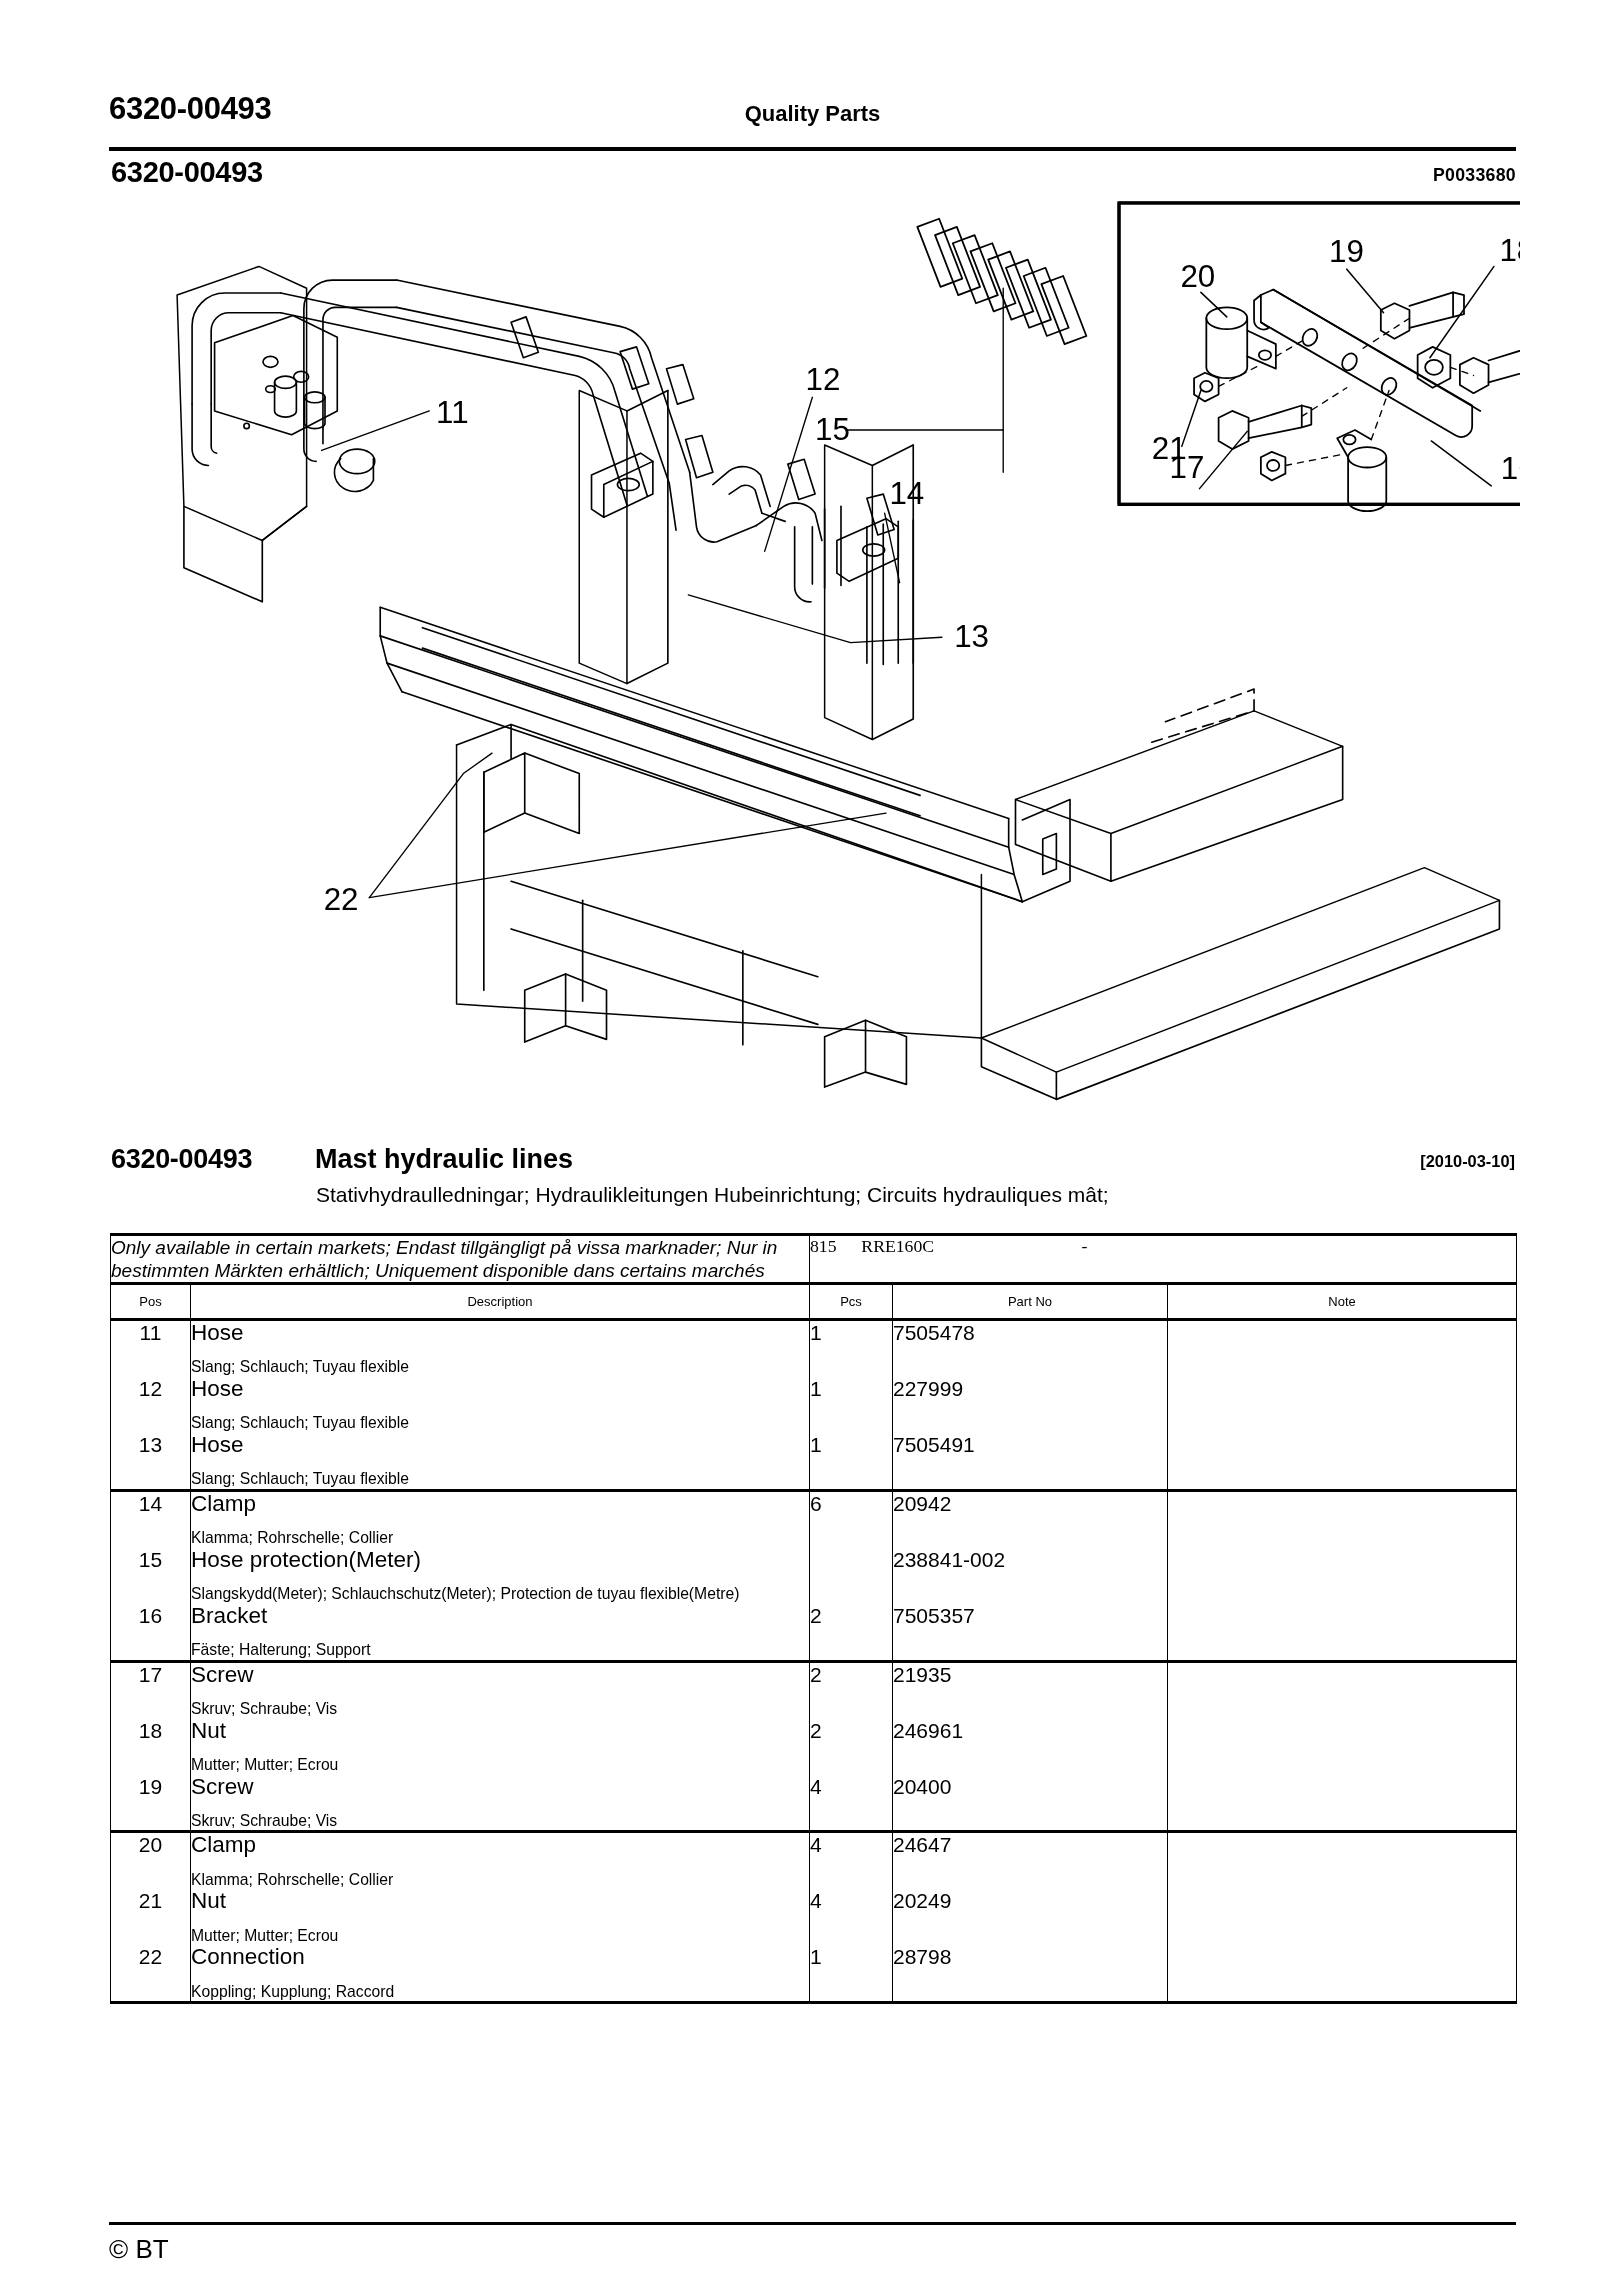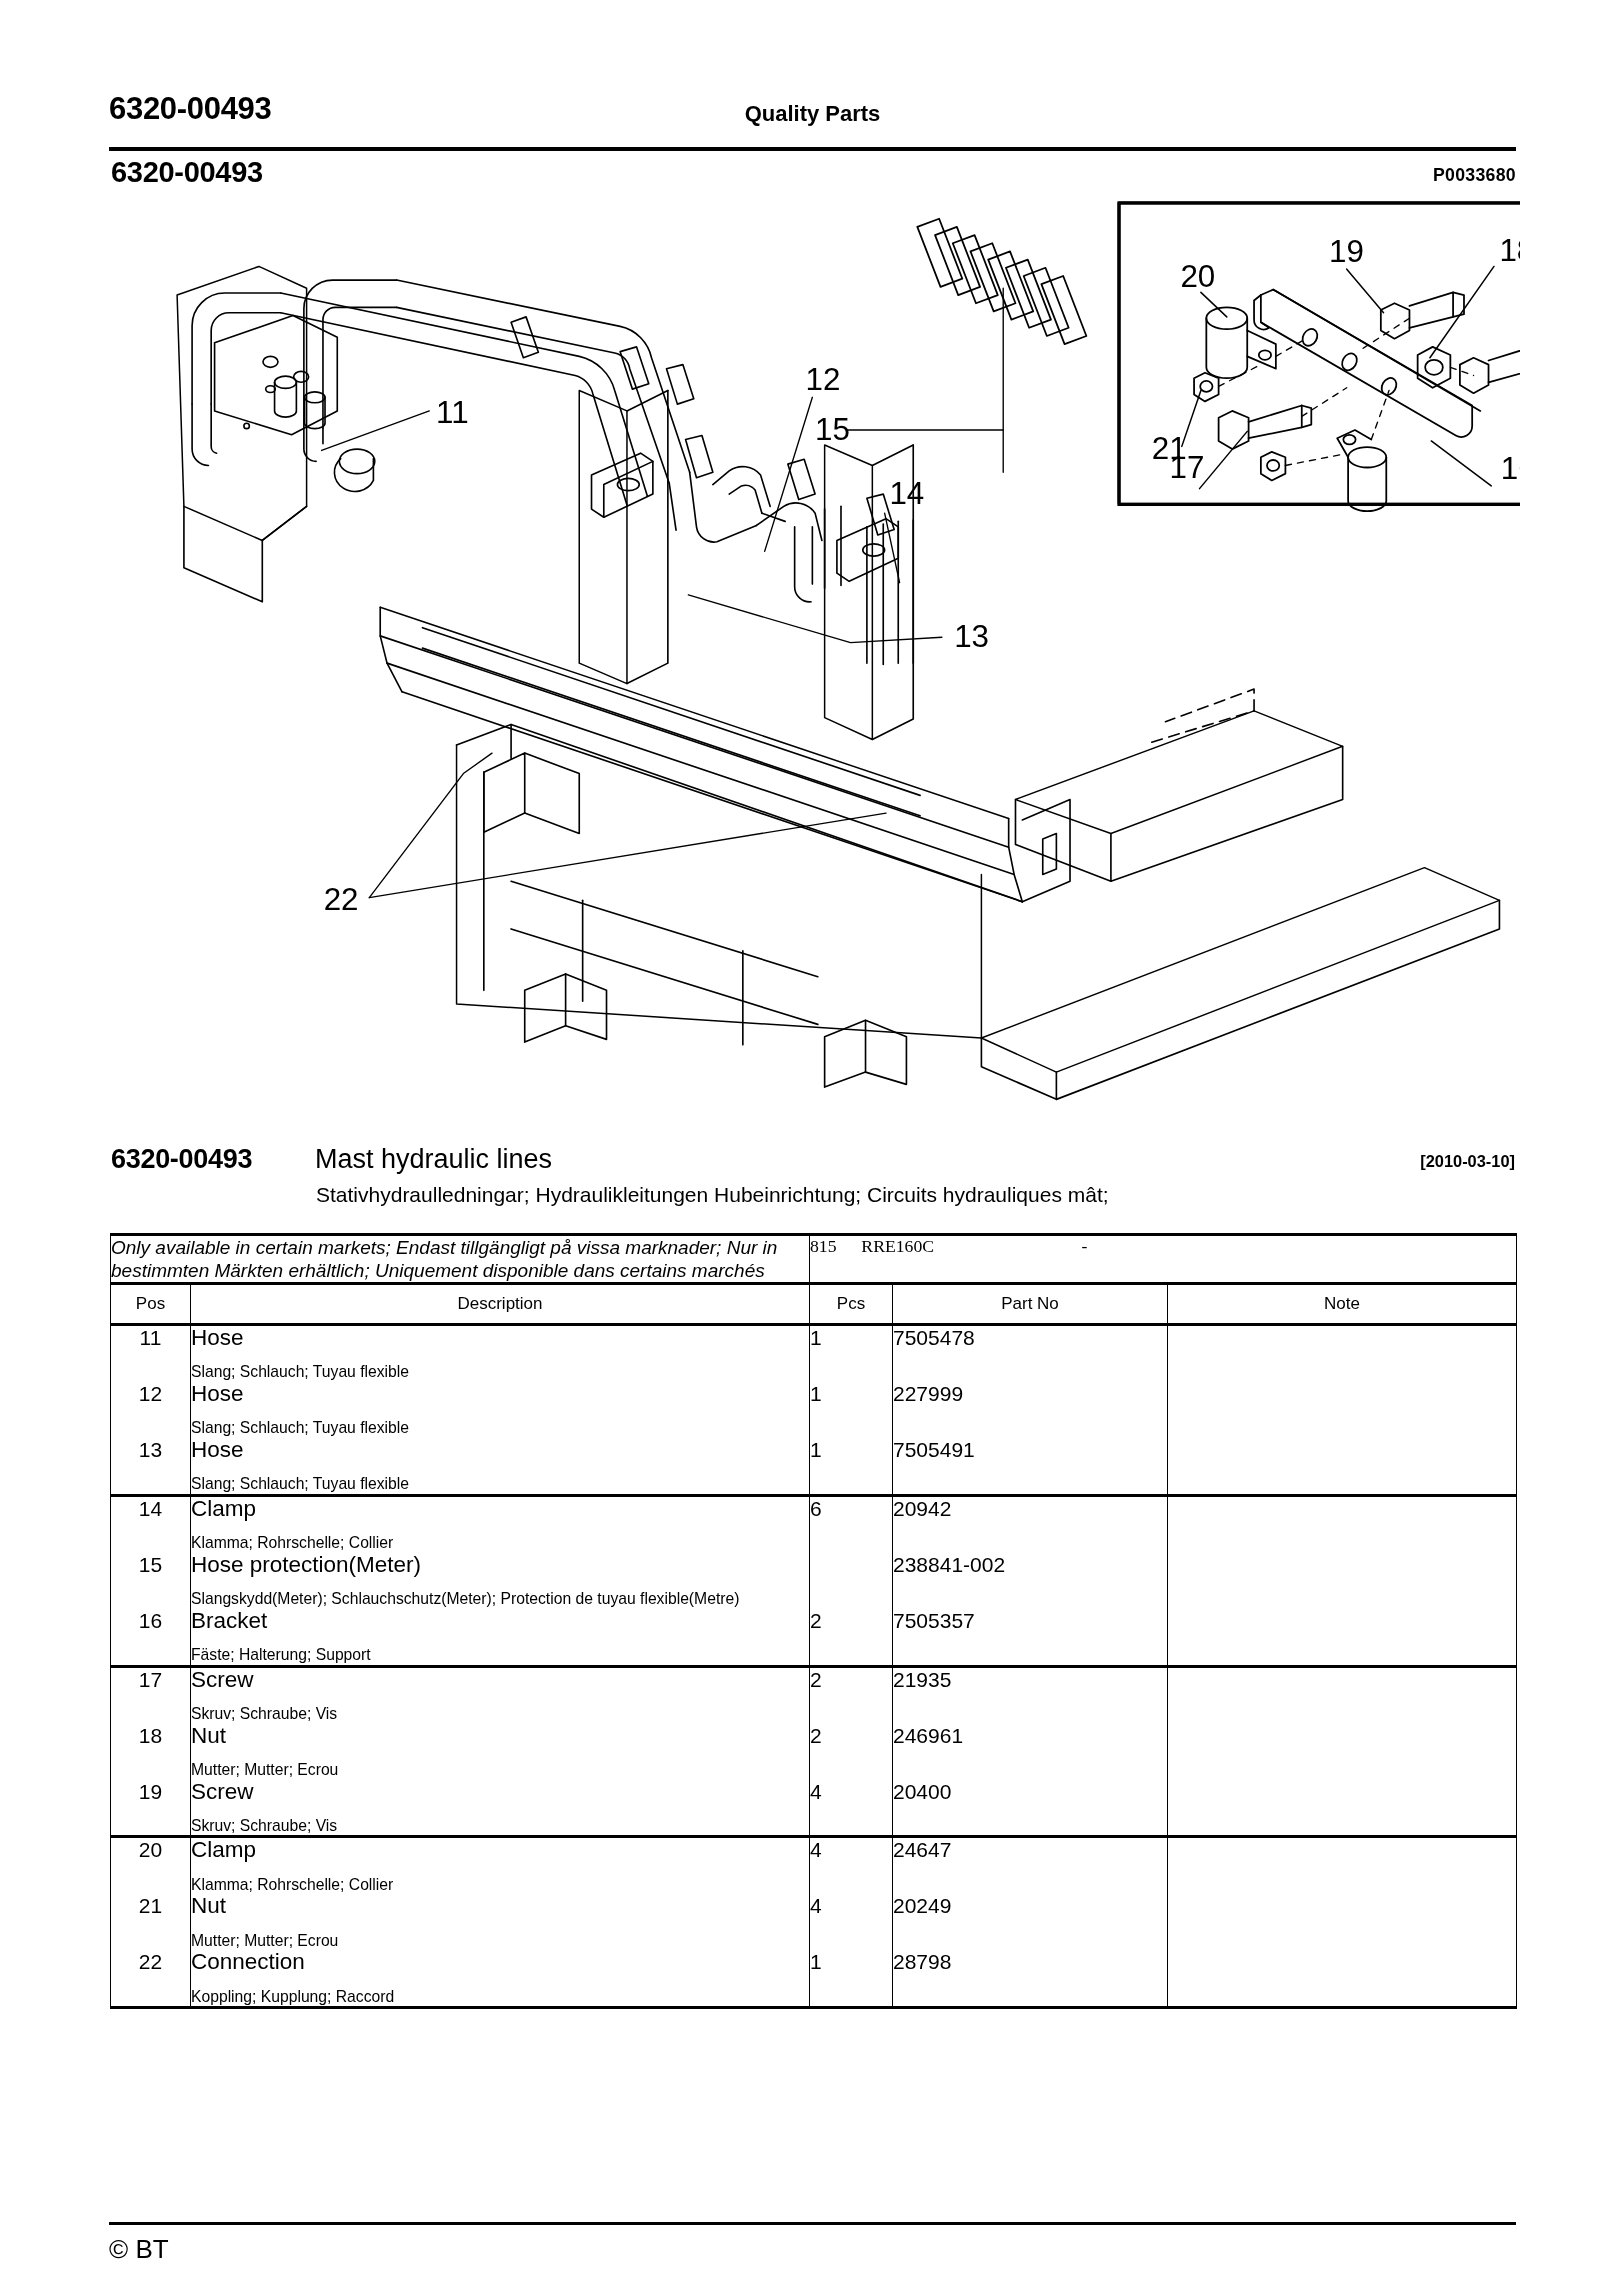--- a/index.html
+++ b/index.html
@@ -87,21 +87,21 @@
     position: absolute;
     left: 0; top: 0;
     font-size: 27px;
     font-weight: bold;
     letter-spacing: -0.3px;
   }
   .title-name {
     position: absolute;
     left: 204px; top: 0;
     font-size: 27px;
-    font-weight: normal;
+    font-weight: bold;
   }
   .title-date {
     position: absolute;
     right: 0; top: 8.2px;
     font-size: 16.4px;
     font-weight: bold;
   }
   .title-sub {
     position: absolute;
     left: 316px; top: 1167px;
@@ -148,21 +148,21 @@
   }
   .variant-cell .v-code { display:inline-block; margin-left: 20.4px; }
   .variant-cell .v-dash { display:inline-block; margin-left: 143px; }
 
   
   .thead-row th {
     border-top: 3.4px solid #000;
     border-bottom: 3.4px solid #000;
     text-align: center;
     font-weight: normal;
-    font-size: 17px;
+    font-size: 13px;
     padding: 8.9px 0 8.9px 0;
   }
 
   
   .r td { padding: 0; }
   .grp-top td { border-top: 3.4px solid #000; }
   .tbl tbody tr:first-child td { border-top: 0; }
 
   .cell-pos {
     text-align: center;

